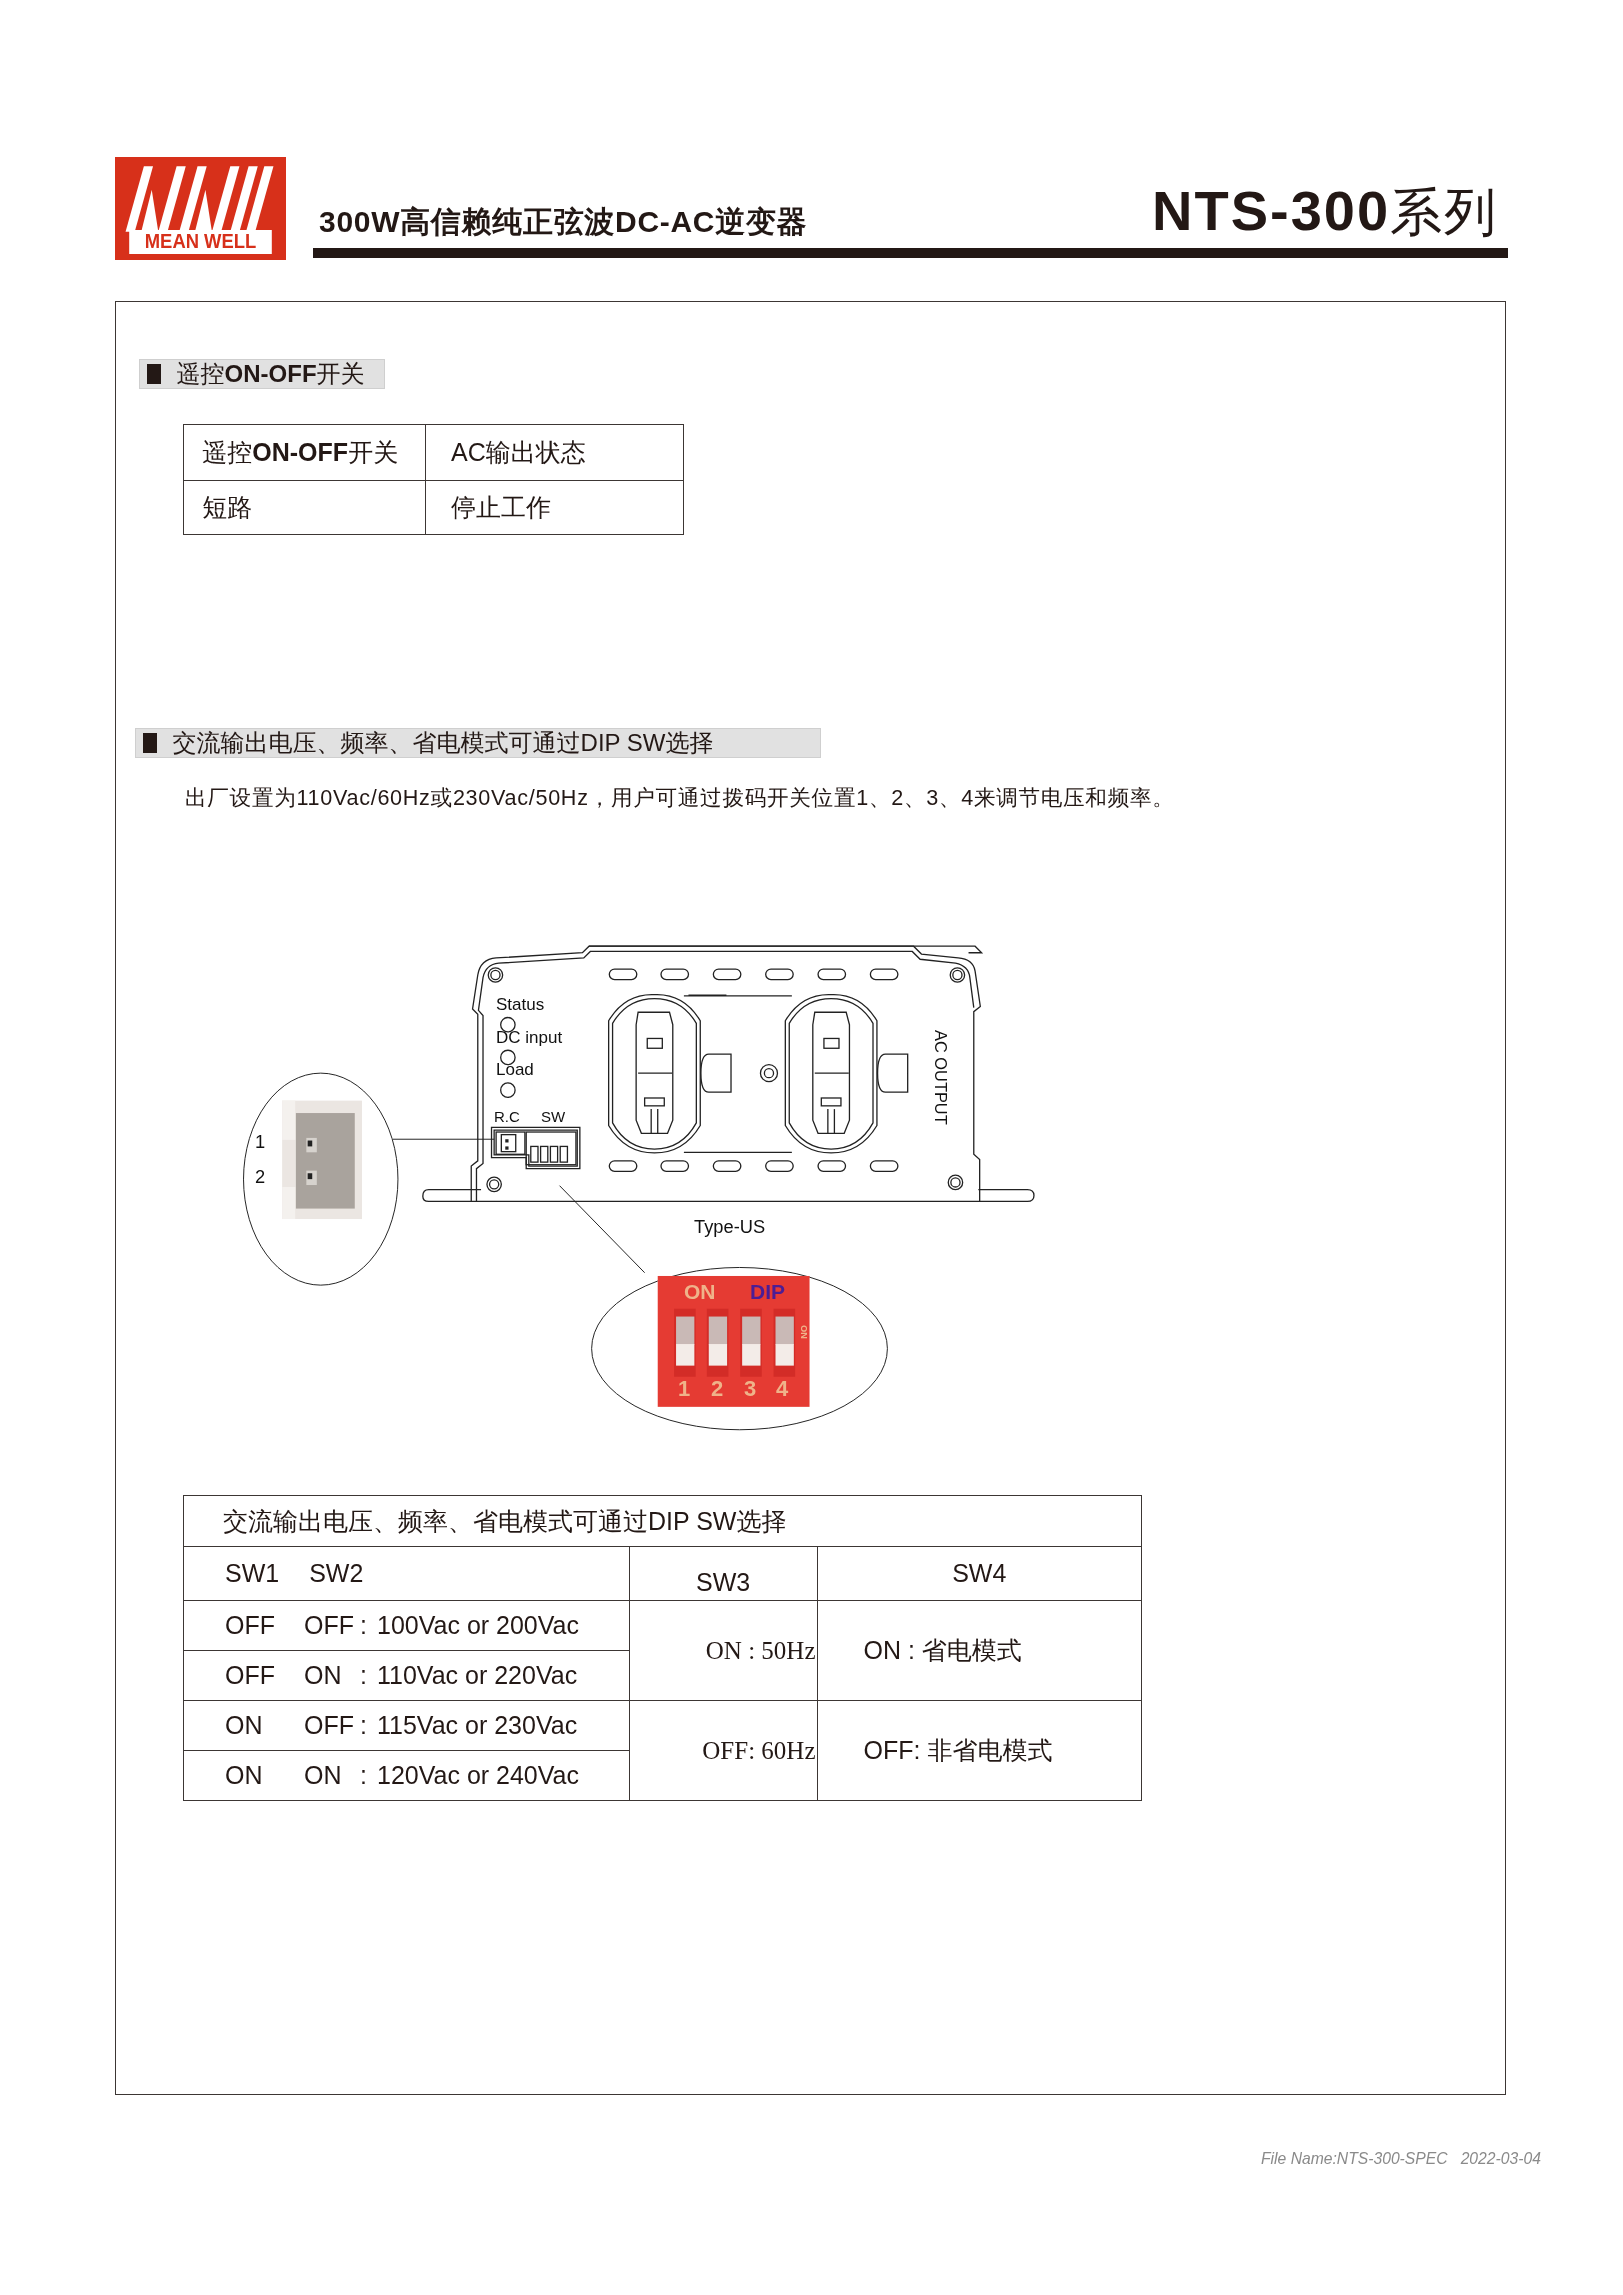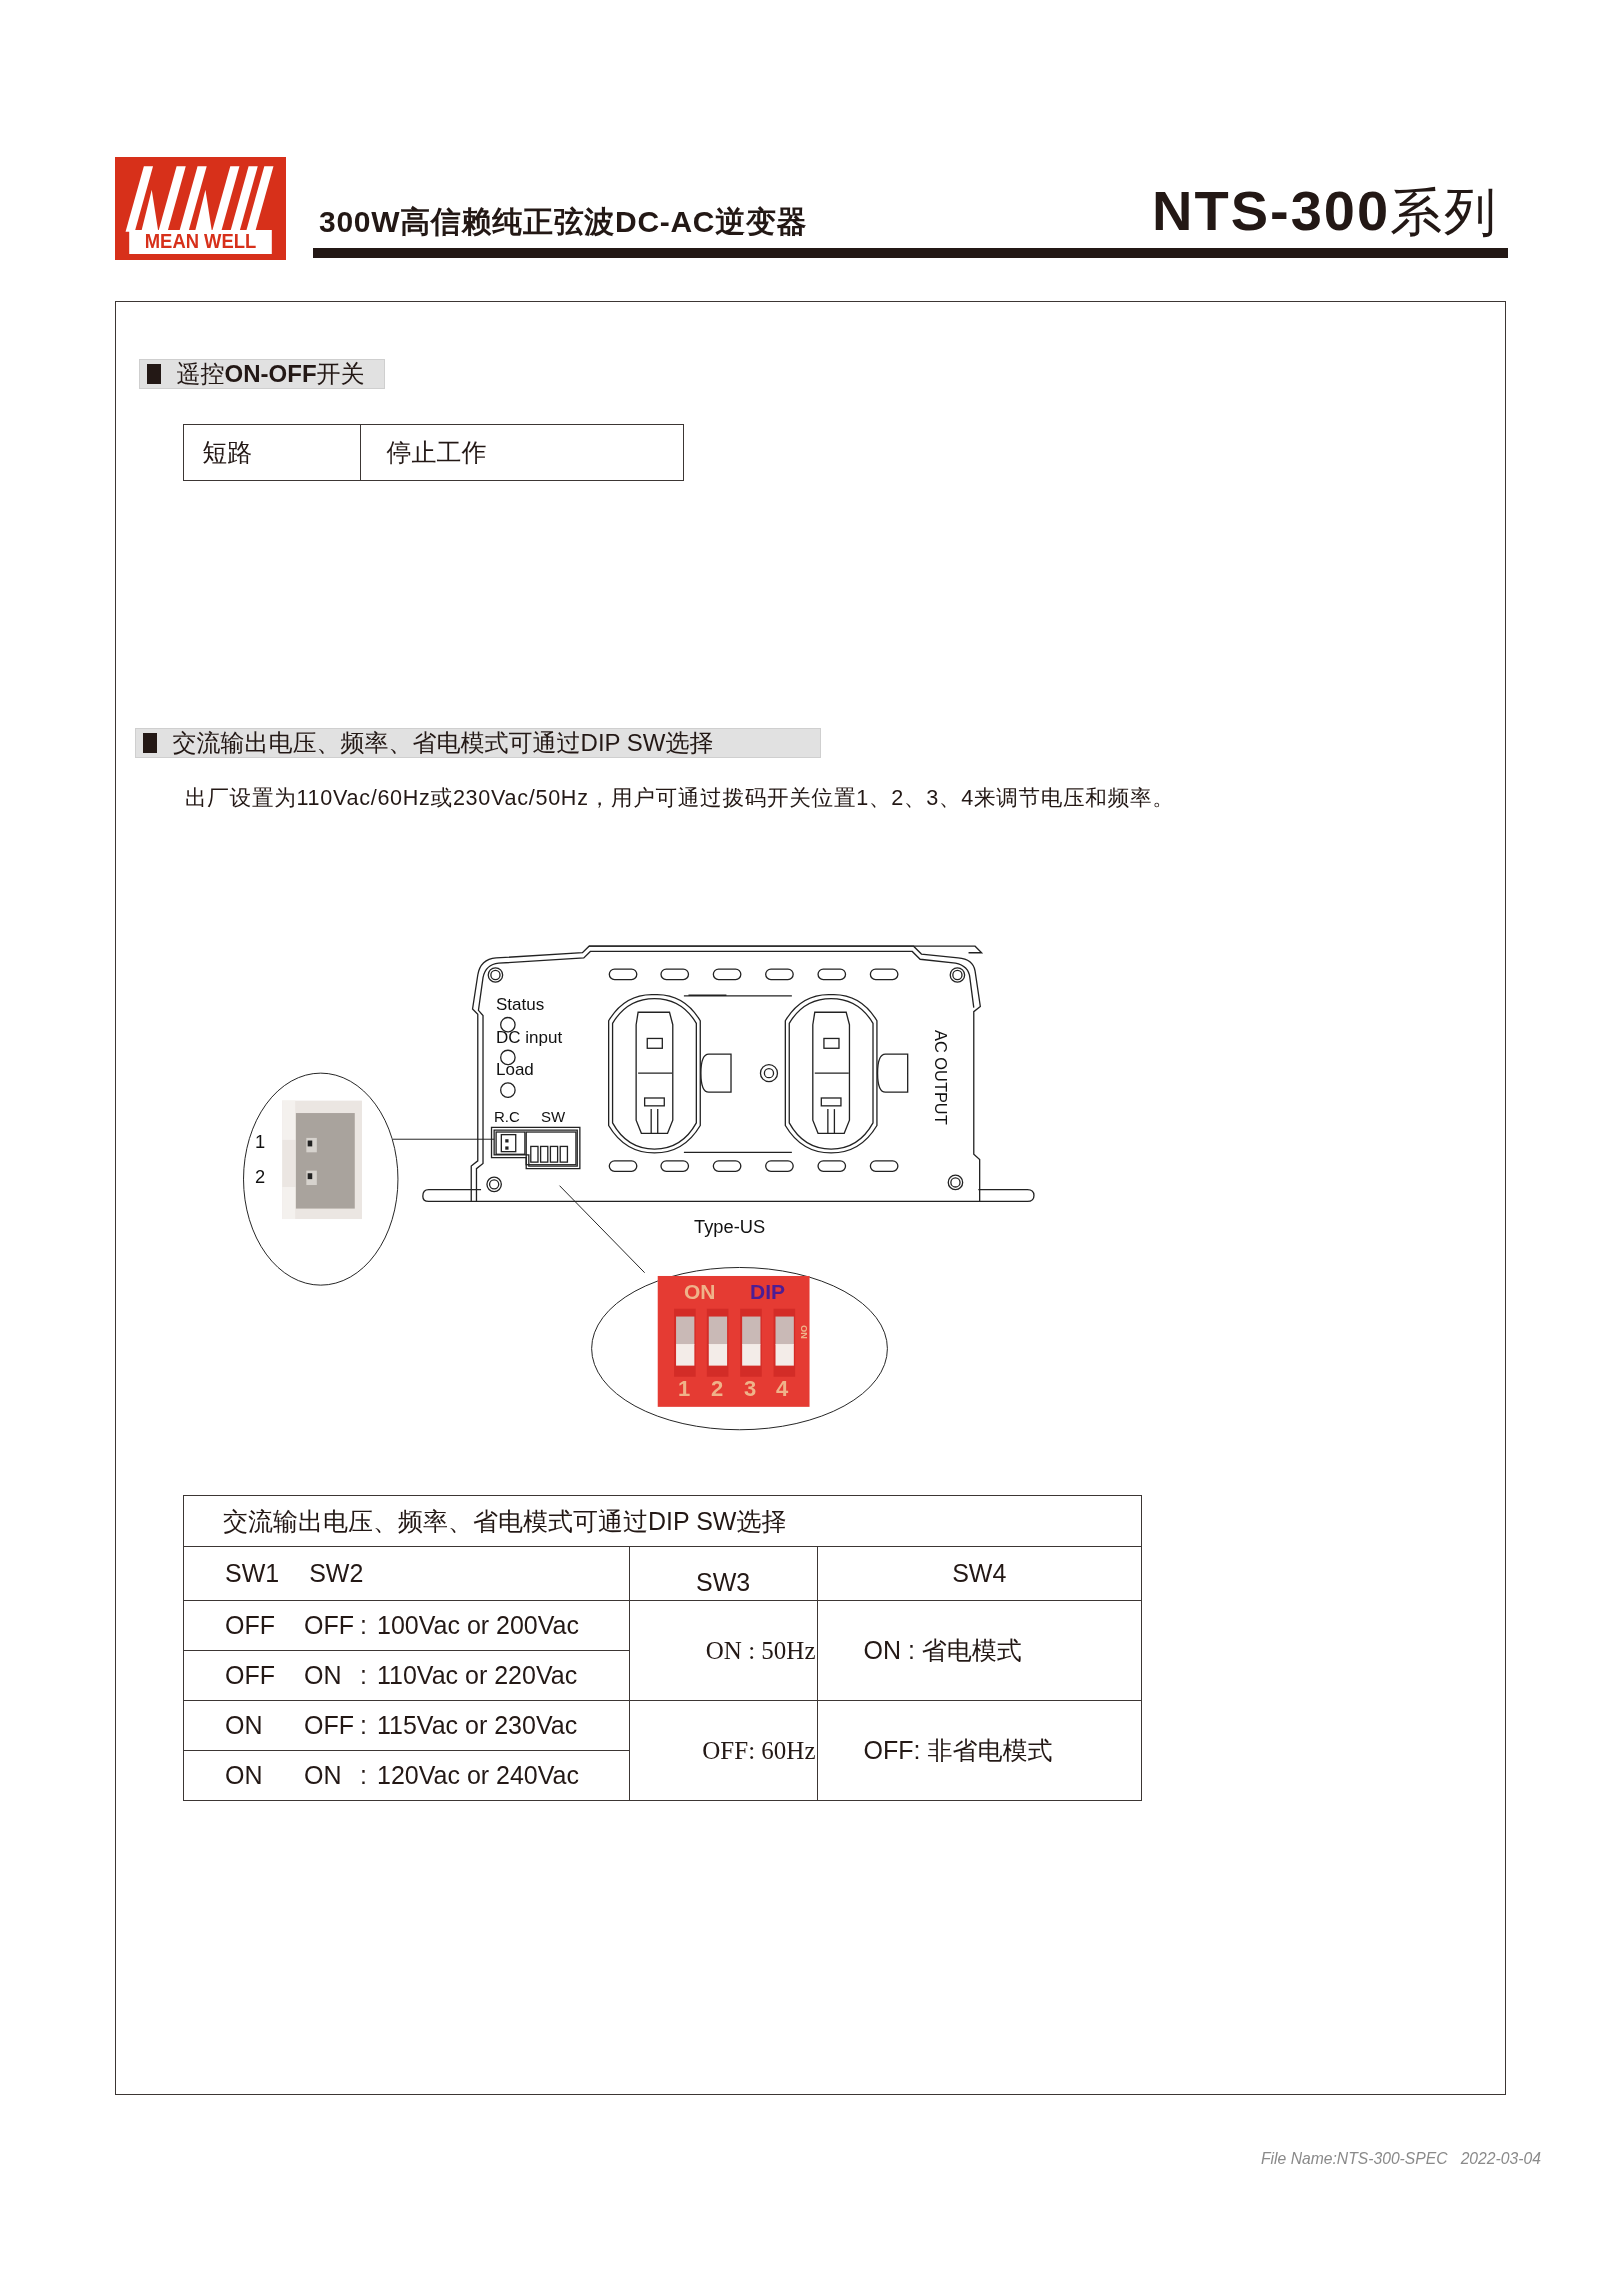--- a/index.html
+++ b/index.html
@@ -84,20 +84,24 @@
 
 <div class="abs sec-head sec1">
   <span class="sq"></span>
   <span>遥控</span>
     <b>ON-OFF</b>
     <span>开关</span>
 </div>
 
 <table class="t1">
   <tbody>
+      <tr>
+    <td style="width:242px"><span>遥控</span><b>ON-OFF</b><span>开关</span></td>
+    <td class="c2">AC输出状态</td>
+  </tr>
   <tr>
     <td>短路</td>
     <td class="c2">停止工作</td>
   </tr>
 </tbody>
   </table>
 
 <div class="abs sec-head sec2">
   <span class="sq"></span>
   <span>交流输出电压、频率、省电模式可通过DIP SW选择</span>

